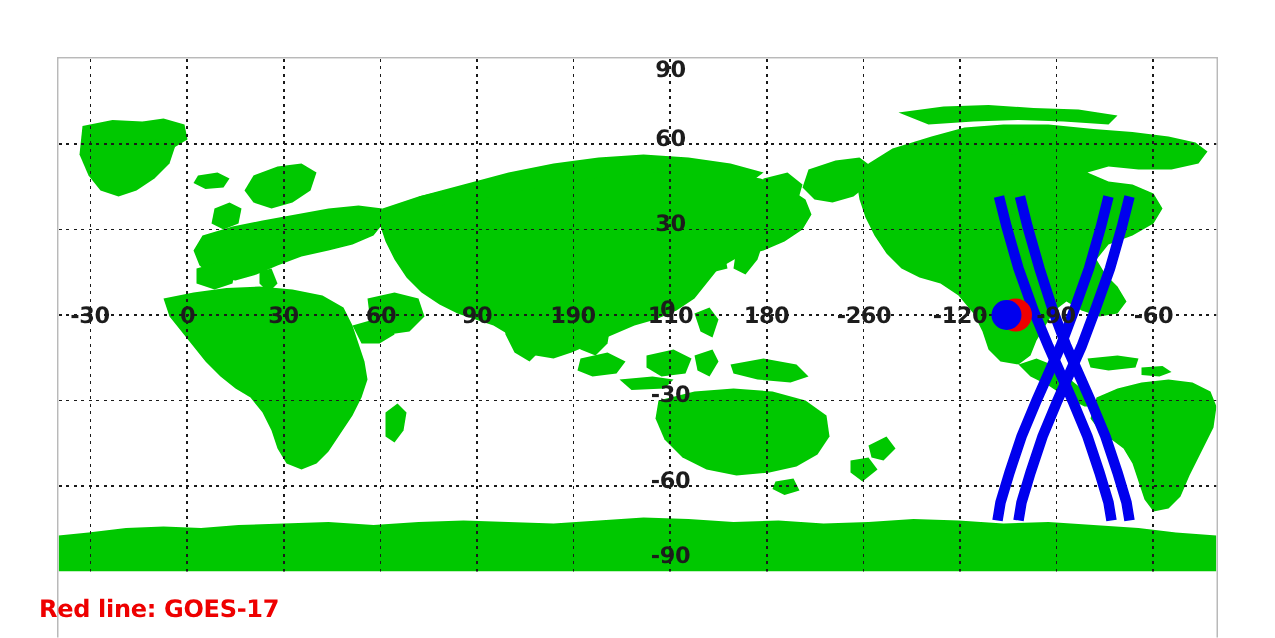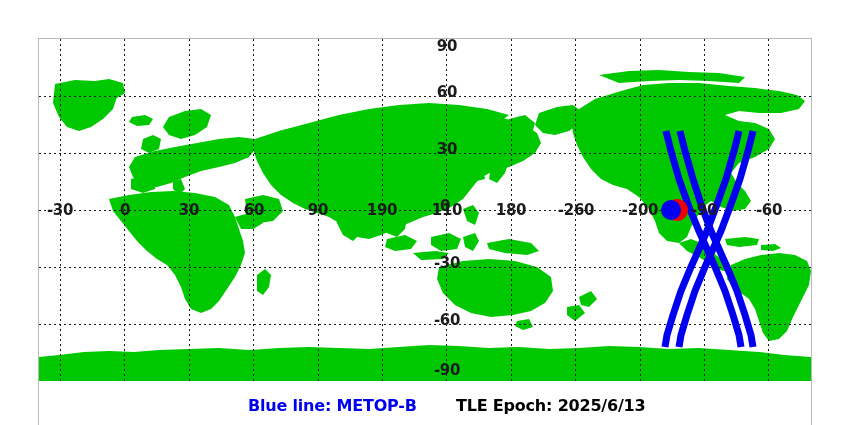--- a/index.html
+++ b/index.html
@@ -186,23 +186,22 @@
 
     <div class="lon-label" style="left:21px;top:171px;">-30</div>
     <div class="lon-label" style="left:86px;top:171px;">0</div>
     <div class="lon-label" style="left:150px;top:171px;">30</div>
     <div class="lon-label" style="left:215px;top:171px;">60</div>
     <div class="lon-label" style="left:279px;top:171px;">90</div>
     <div class="lon-label" style="left:343px;top:171px;">190</div>
     <div class="lon-label" style="left:408px;top:171px;">110</div>
     <div class="lon-label" style="left:472px;top:171px;text-align:center;">180</div>
     <div class="lon-label" style="left:537px;top:171px;">-260</div>
-    <div class="lon-label" style="left:601px;top:171px;">-200</div>
+    <div class="lon-label" style="left:601px;top:171px;">-120</div>
     <div class="lon-label" style="left:665px;top:171px;">-90</div>
     <div class="lon-label" style="left:730px;top:171px;">-60</div>
   </div>
 
   <div id="legend">
-    <div class="legend-item" id="legend-blue" style="color:#0000ee;">Blue line: METOP-B</div>
-    <div class="legend-item" id="legend-epoch" style="color:#000000;">TLE Epoch: 2025/6/13</div>
+    <div class="legend-item" id="legend-red" style="color:#ee0000;">Red line: GOES-17</div>
   </div>
 
 </div>
 
 </body></html>

